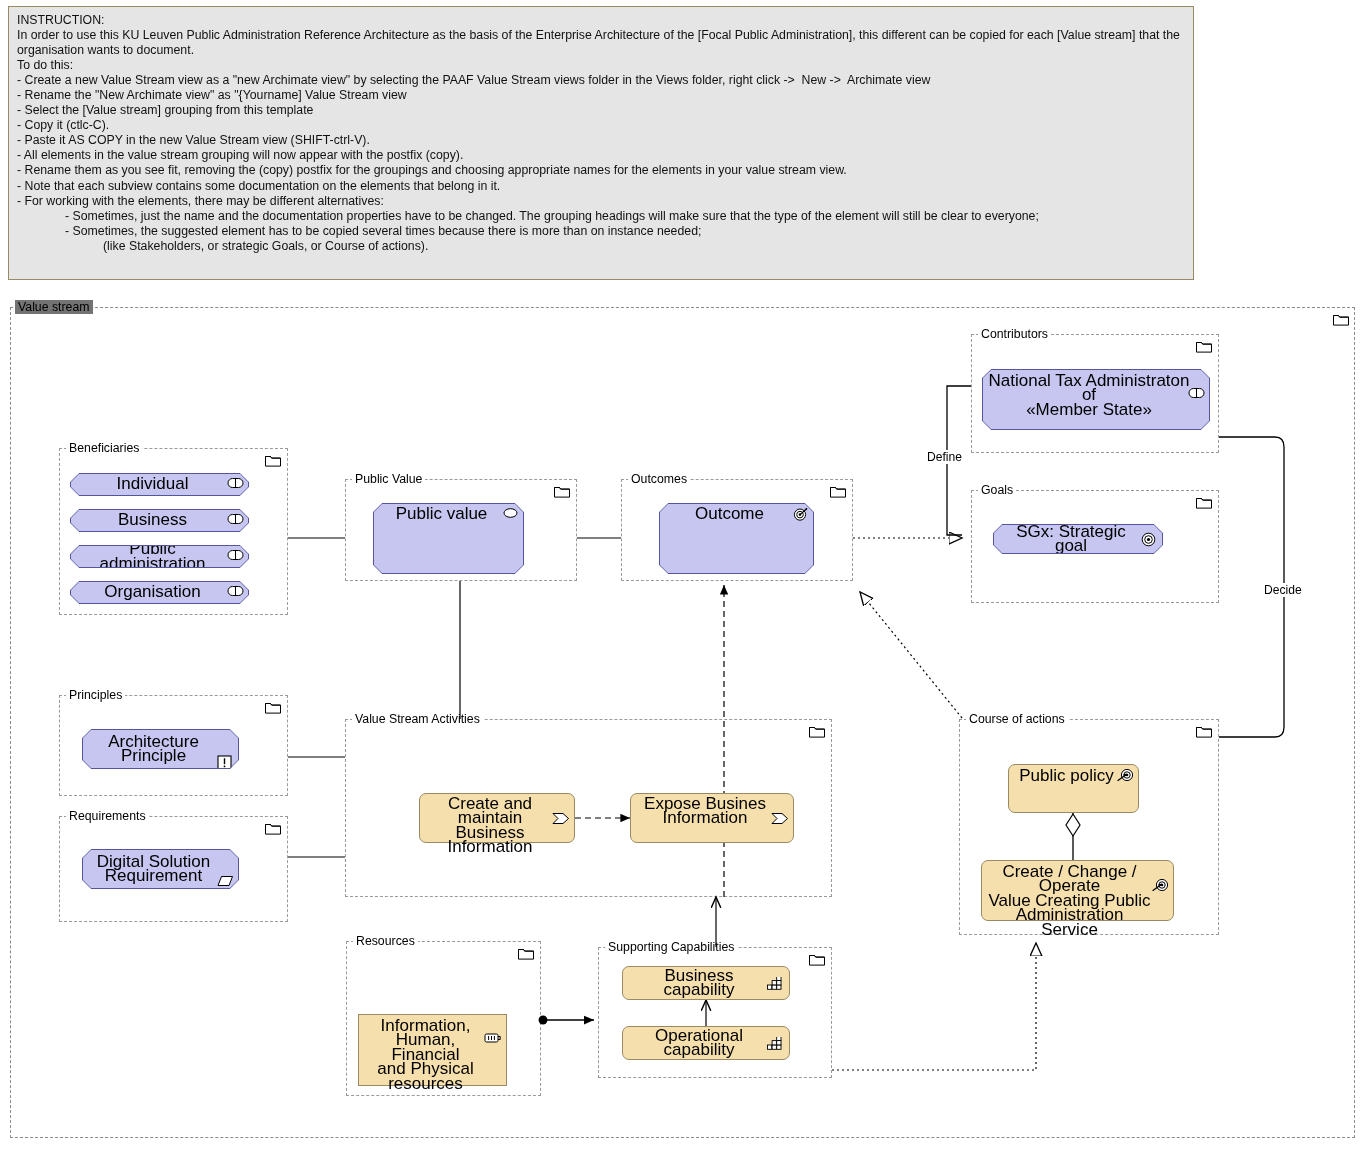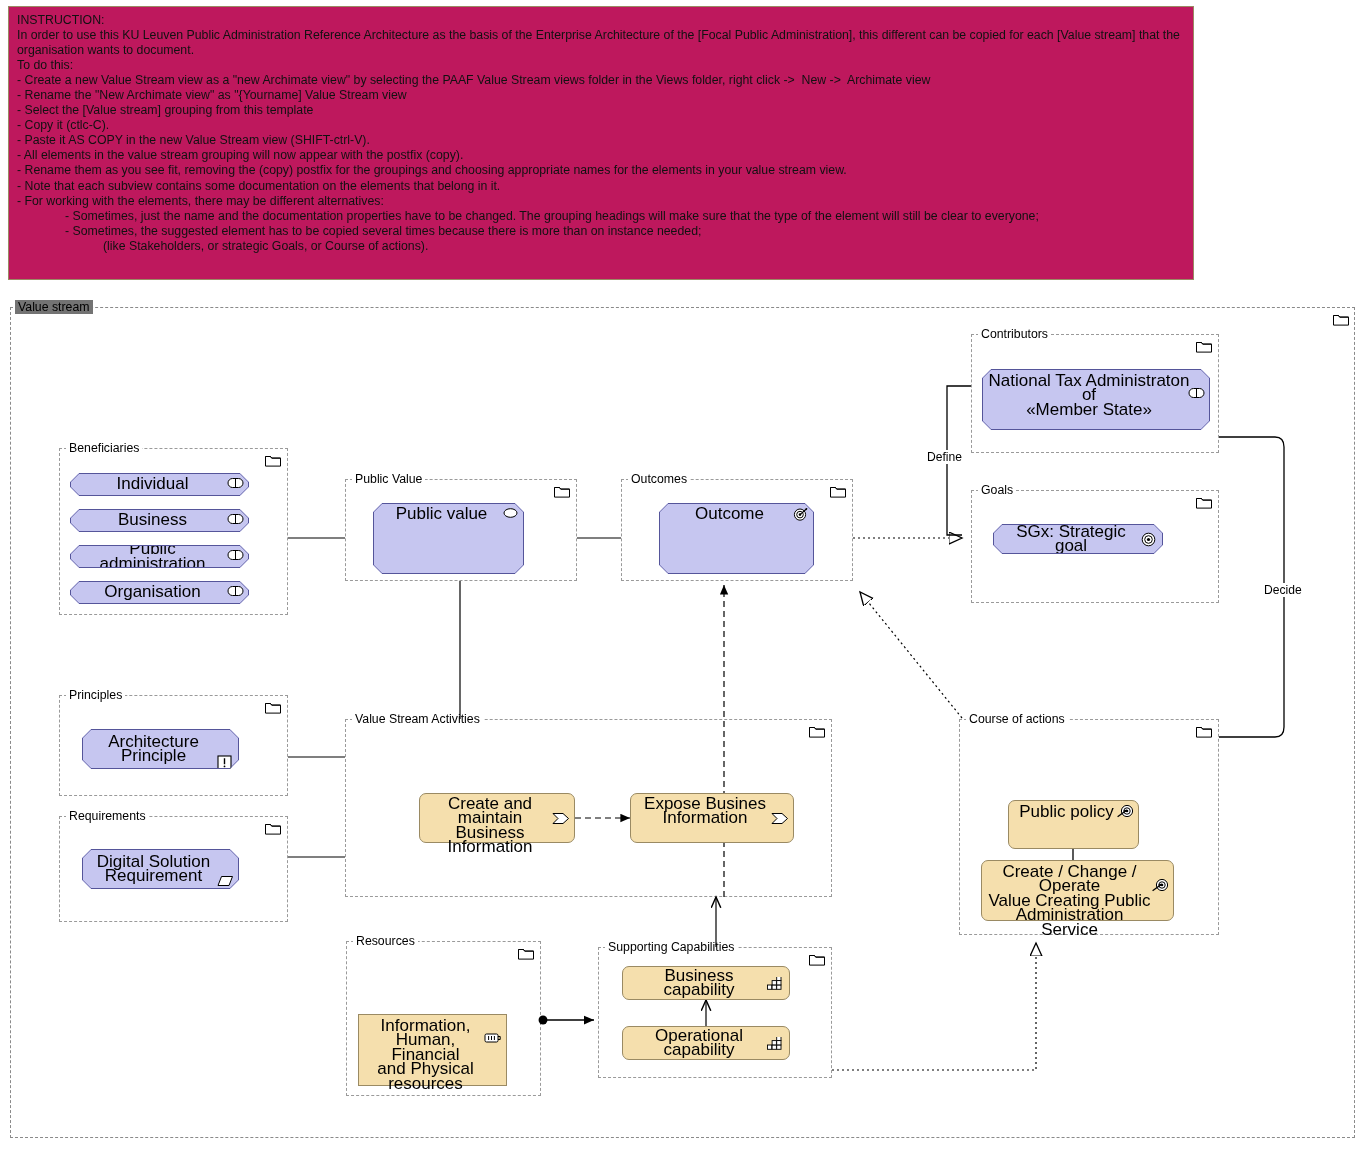--- a/index.html
+++ b/index.html
@@ -3,21 +3,21 @@
 <meta charset="utf-8">
 <style>
   html,body{margin:0;padding:0;background:#ffffff;}
   body{width:1365px;height:1149px;position:relative;
        font-family:"Liberation Sans","DejaVu Sans",sans-serif;
        color:#000;-webkit-font-smoothing:antialiased;}
 
   
   #instruction-note{
     position:absolute;left:8px;top:6px;width:1186px;height:274px;
-    background:#be185d;border:1px solid #9a8a63;
+    background:#e5e5e5;border:1px solid #9a8a63;
     box-sizing:border-box;padding:6px 8px 16px 8px;
     font-size:12.3px;line-height:15.05px;color:#111;
     overflow:hidden;
   }
   #instruction-note .ln{white-space:pre;}
   #instruction-note .ind1{padding-left:48px;}
   #instruction-note .ind2{padding-left:86px;}
 
   
   #value-stream-group{
@@ -406,21 +406,21 @@
 <div class="elem strategy rounded" style="left:630px;top:793px;width:164px;height:50px;white-space:pre-line;align-items:flex-start;padding-top:3px;">
   <span class="el-label">Expose Busines
 Information</span>
   <span class="icon">
     <svg viewBox="0 0 18 13" width="18" height="13">
         <path d="M1,1.5 L11,1.5 L16.5,6.5 L11,11.5 L1,11.5 L6,6.5 z" fill="#fff" stroke="#000" stroke-width="1"></path>
       </svg>
   </span>
 </div>
 
-<div class="elem strategy rounded" style="left:1008px;top:800px;width:131px;height:49px;align-items:flex-start;padding-top:4px;">
+<div class="elem strategy rounded" style="left:1008px;top:764px;width:131px;height:49px;align-items:flex-start;padding-top:4px;">
   <span class="el-label">Public policy</span>
   <span class="icon" style="top:3px;">
     <svg viewBox="0 0 18 14" width="18" height="14">
       <circle cx="11" cy="7" r="5.6" fill="#fff" stroke="#000" stroke-width="1"></circle>
       <circle cx="11" cy="7" r="3.2" fill="#fff" stroke="#000" stroke-width="1"></circle>
       <circle cx="11" cy="7" r="1.3" fill="#000"></circle>
       <path d="M1.6,12.8 L10.2,6.4" stroke="#000" stroke-width="1.3"></path>
       <path d="M11.2,5.6 L7.6,6.2 L9.6,8.3 z" fill="#000"></path>
     </svg>
   </span>

